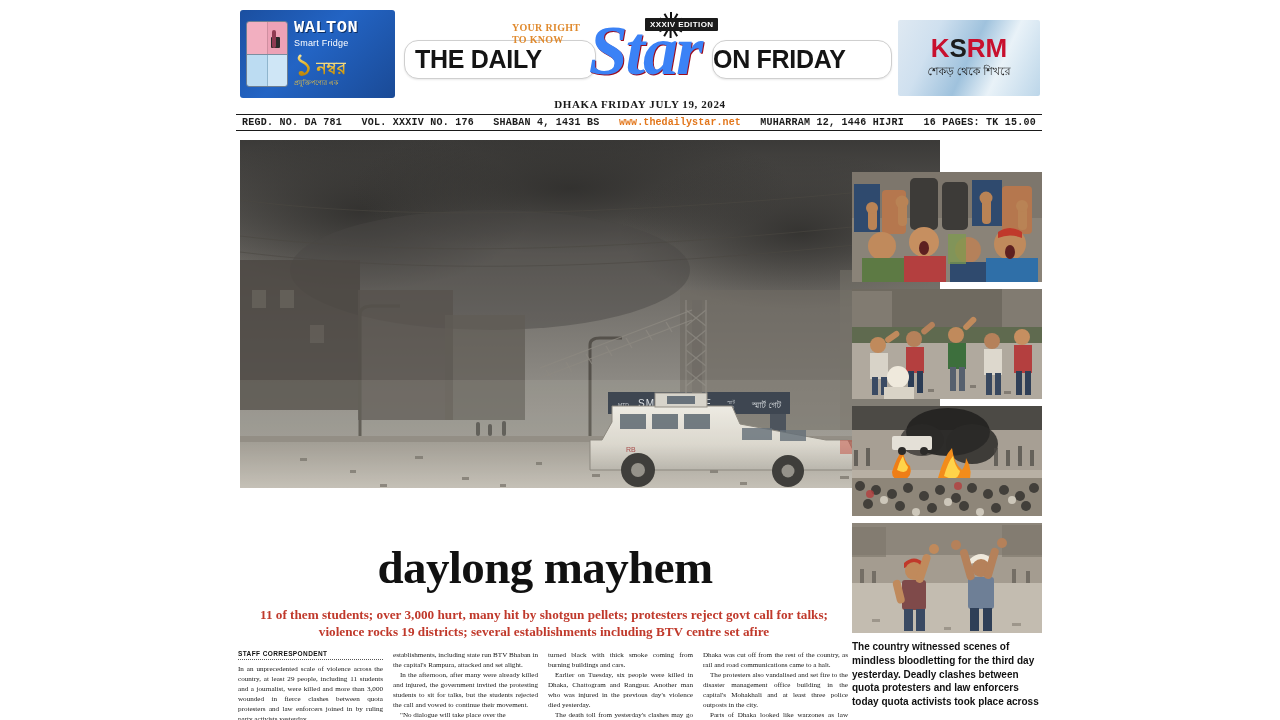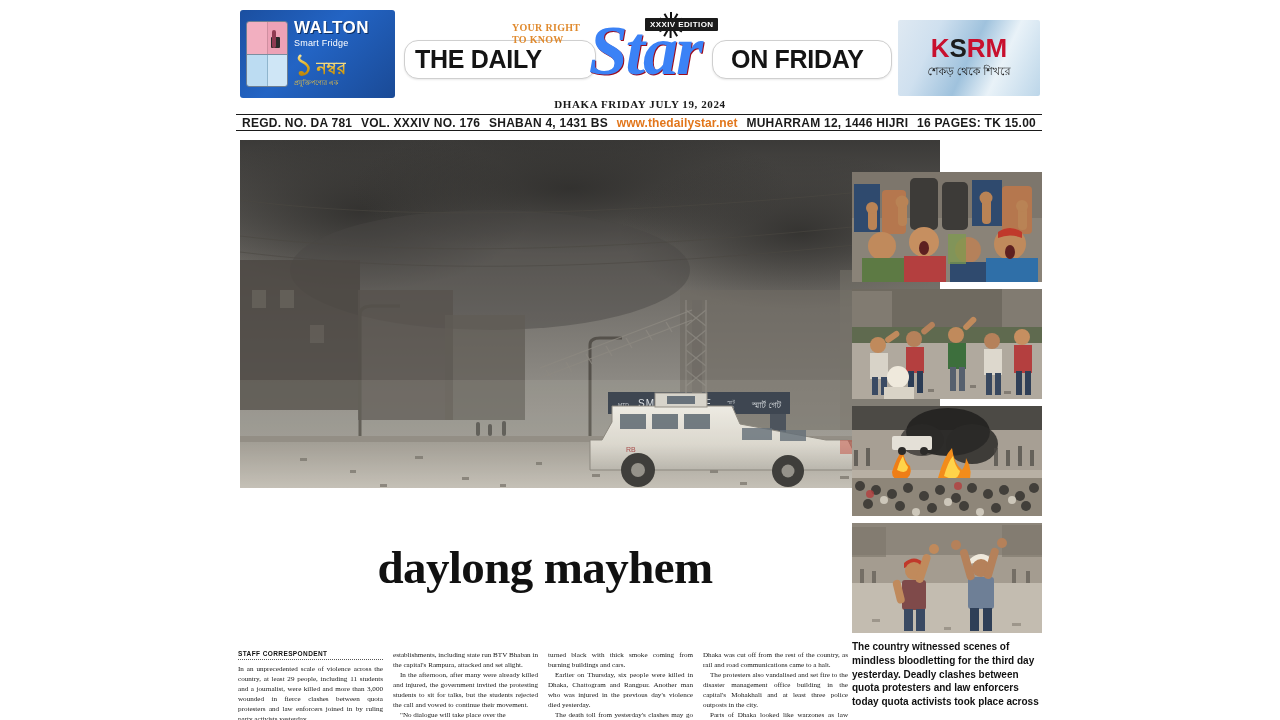--- a/index.html
+++ b/index.html
@@ -25,41 +25,41 @@
   .fridge { width: 42px; height: 66px; display:flex; flex-direction:column; border:1px solid #6e7f92; border-radius:3px; overflow:hidden; flex:0 0 auto; }
   .fridge .top { flex:1.05; display:flex; }
   .fridge .tl { flex:1; background:#f2afc0; border-right:1px solid #cf8fa0;}
   .fridge .tr { flex:1; background:#eda2b6; position:relative;}
   .fridge .tr:after{content:"";position:absolute;left:4px;top:8px;width:4px;height:18px;background:#8f3b52;border-radius:2px;}
   .fridge .tr:before{content:"";position:absolute;left:3px;bottom:6px;width:9px;height:11px;background:#2b2b2b;border-radius:1px;}
   .fridge .bot { flex:1; display:flex; border-top:1px solid #7c8ea0;}
   .fridge .bl { flex:1; background:#bcdcf2; border-right:1px solid #8fb5cd;}
   .fridge .br { flex:1; background:#cfe6f6;}
   .walton-txt { margin-left: 6px; flex:1; }
-  .walton-name { color:#fff; font-family:Liberation Sans, sans-serif; font-weight:bold; font-size:17px; letter-spacing:0.5px; line-height:1; text-shadow:1px 1px 0 #0c2e63; }
+  .walton-name { color:#fff; font-family:Liberation Mono, monospace; font-weight:bold; font-size:17px; letter-spacing:0.5px; line-height:1; text-shadow:1px 1px 0 #0c2e63; }
   .walton-sub { color:#fff; font-family:"Liberation Sans",sans-serif; font-size:9px; letter-spacing:0.2px; margin-top:2px; }
   .walton-bn { margin-top:4px; display:flex; align-items:flex-end; gap:3px;}
   .walton-one { font-size:30px; line-height:0.85; font-weight:bold;
     background:linear-gradient(180deg,#fff6c0,#e0a915 55%,#b47d07);
     -webkit-background-clip:text; background-clip:text; color:transparent; }
   .walton-nm { font-size:17px; line-height:1; font-weight:bold;
     background:linear-gradient(180deg,#fff6c0,#e3ad1b 55%,#b47d07);
     -webkit-background-clip:text; background-clip:text; color:transparent; }
   .walton-tag { font-size:6.5px; color:#f3c63c; margin-top:1px; }
 
   .plate-left, .plate-right {
     position:absolute; top:40px; height:39px;
     background:#fff; border:1px solid #cfcfcf; border-radius:14px;
     display:flex; align-items:center; justify-content:center;
     font-family:"Liberation Sans",sans-serif; font-weight:bold;
     font-size:25px; color:#141414; letter-spacing:-0.3px;
     box-shadow:0 1px 2px rgba(0,0,0,.09);
   }
   .plate-left { left:404px; width:192px; padding-right:28px; justify-content:flex-start; padding-left:10px;}
-  .plate-right { left:712px; width:180px; padding-left:18px; justify-content:flex-start;}
+  .plate-right { left:712px; width:180px; justify-content:flex-start;}
 
   .star-logo {
     position:absolute; left:552px; top:8px; width:186px; height:86px;
     display:flex; align-items:center; justify-content:center;
   }
   .star-word {
     font-family:"Liberation Serif", serif;
     font-size:70px; font-style:italic; font-weight:bold;
     color:#3b82f6; line-height:1; letter-spacing:-2px;
     text-shadow: 1px 1px 0 #9b0d1f;
@@ -96,22 +96,22 @@
   .ksrm-tag { font-size:11px; color:#1c1c1c; margin-top:2px; }
 
   
   .infobar {
     position:absolute; left:236px; top:114px; width:806px; height:17px;
     border-top:1.5px solid #1a1a1a; border-bottom:1.5px solid #1a1a1a;
     display:flex; align-items:center; justify-content:space-between;
     padding:0 6px;
   }
   .infobar span {
-    font-family:Liberation Sans, sans-serif; font-weight:bold;
-    font-size:12px; letter-spacing:0.25px; color:#1a1a1a;
+    font-family:Liberation Mono, monospace; font-weight:bold;
+    font-size:10px; letter-spacing:0.25px; color:#1a1a1a;
     text-transform:uppercase; white-space:nowrap;
   }
   .infobar span.url { color:#e2761b; text-transform:lowercase; letter-spacing:0.1px;}
 
   
   .main-photo {
     position:absolute; left:240px; top:140px; width:700px; height:348px;
     overflow:hidden; background:#6d6a64;
   }
   .headline {
@@ -359,34 +359,38 @@
 
       <rect x="0" y="240" width="700" height="108" fill="#cfcabf" opacity=".12"></rect>
     </svg>
   </div>
 
   <h1 class="headline">
     <br>
     <span>daylong mayhem</span>
   </h1>
 
+  <div class="subhead">
+    <span>11 of them students; over 3,000 hurt, many hit by shotgun pellets; protesters reject govt call</span>
+    <span>for talks; violence rocks 19 districts; several establishments including BTV centre set afire</span>
+  </div>
 
   <div class="cols">
     <div class="col">
       <div class="byline">STAFF CORRESPONDENT</div>
       <p class="noindent">In an unprecedented scale of violence across the country, at least 29 people, including 11 students and a journalist, were killed and more than 3,000 wounded in fierce clashes between quota protesters and law enforcers joined in by ruling party activists yesterday.</p>
     </div>
     <div class="col">
       <p class="noindent">establishments, including state run BTV Bhaban in the capital's Rampura, attacked and set alight.</p>
       <p>In the afternoon, after many were already killed and injured, the government invited the protesting students to sit for talks, but the students rejected the call and vowed to continue their movement.</p>
       <p>"No dialogue will take place over the</p>
     </div>
     <div class="col">
       <p class="noindent">turned black with thick smoke coming from burning buildings and cars.</p>
-      <p>Earlier on Thursday, six people were killed in Dhaka, Chattogram and Rangpur. Another man who was injured in the previous day's violence died yesterday.</p>
+      <p>Earlier on Tuesday, six people were killed in Dhaka, Chattogram and Rangpur. Another man who was injured in the previous day's violence died yesterday.</p>
       <p>The death toll from yesterday's clashes may go up.</p>
 
     </div>
     <div class="col">
       <p class="noindent">Dhaka was cut off from the rest of the country, as rail and road communications came to a halt.</p>
       <p>The protesters also vandalised and set fire to the disaster management office building in the capital's Mohakhali and at least three police outposts in the city.</p>
       <p>Parts of Dhaka looked like warzones as law enforcers used shotguns, teargas shells</p>
     </div>
   </div>
 

